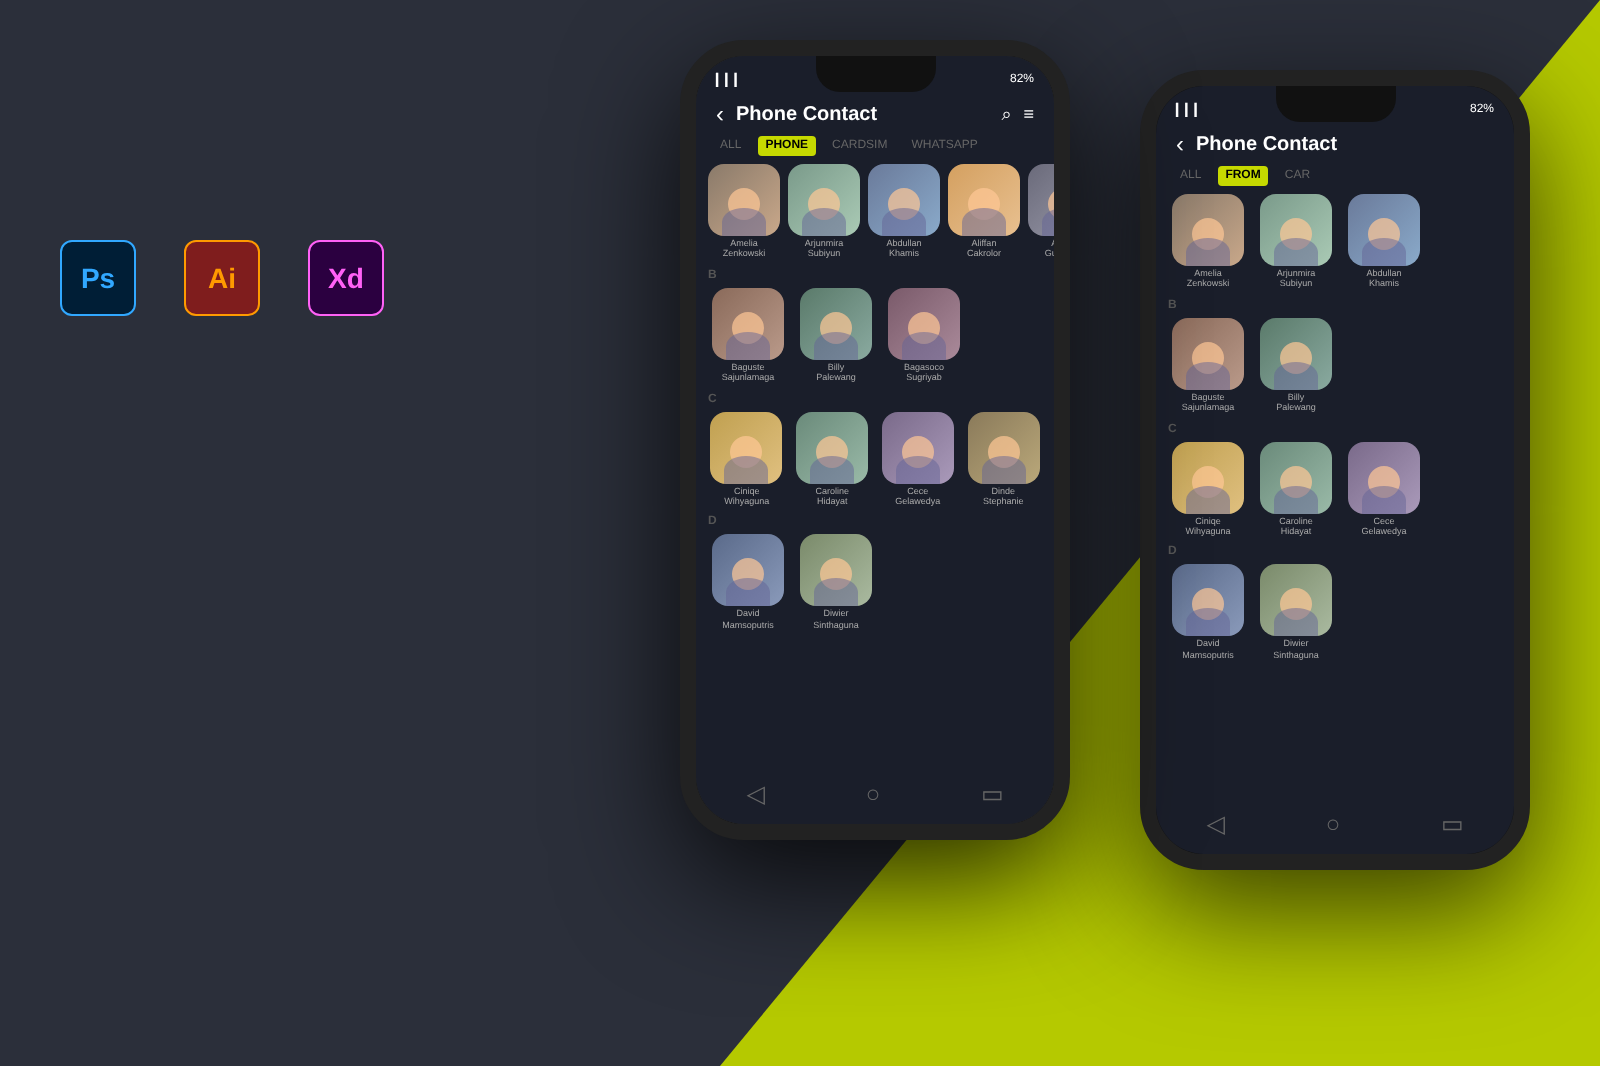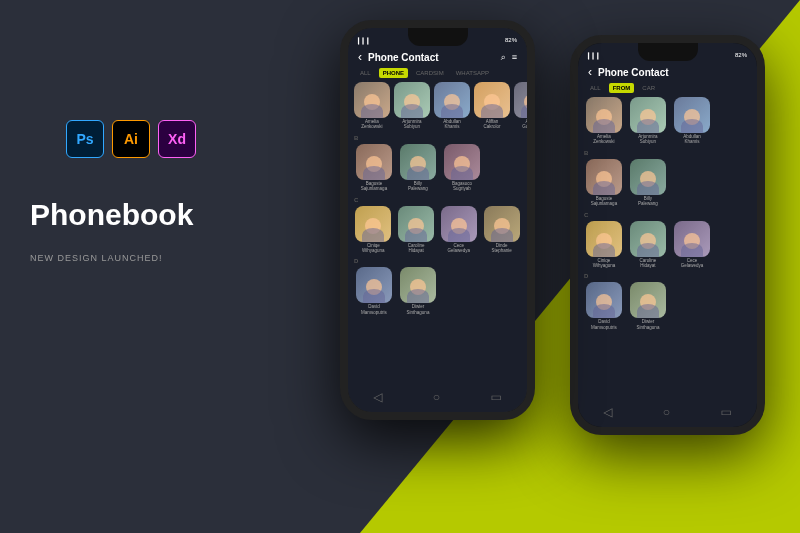--- a/index.html
+++ b/index.html
@@ -35,39 +35,38 @@
     
     .left-content {
       position: absolute;
       left: 30px;
       top: 120px;
       z-index: 10;
     }
 
     .app-icons {
       display: flex;
-      gap: 8px;
+      gap: 24px;
       margin-bottom: 40px;
-      margin-left: 36px;
     }
 
     .app-icon {
       width: 38px;
       height: 38px;
       border-radius: 6px;
       display: flex;
       align-items: center;
       justify-content: center;
       font-weight: 900;
       font-size: 14px;
       color: white;
     }
 
     .icon-ps { background: #001e36; border: 1.5px solid #31a8ff; color: #31a8ff; }
-    .icon-ai { background: #000000; border: 1.5px solid #ff9a00; color: #ff9a00; }
+    .icon-ai { background: #7f1d1d; border: 1.5px solid #ff9a00; color: #ff9a00; }
     .icon-xd { background: #2b0040; border: 1.5px solid #ff61f6; color: #ff61f6; }
 
     .main-title {
       color: white;
       font-size: 30px;
       font-weight: 800;
       line-height: 1.15;
       margin-bottom: 20px;
     }
 
@@ -315,23 +314,22 @@
 <div class="bg-left"></div>
 <div class="bg-right"></div>
 
 <div class="left-content">
   <div class="app-icons">
     <div class="app-icon icon-ps">Ps</div>
     <div class="app-icon icon-ai">Ai</div>
     <div class="app-icon icon-xd">Xd</div>
   </div>
   <div class="main-title">
-    <span>Phonebook</span><br>
+    <br>
   </div>
-  <div class="subtitle">New Design Launched!</div>
 </div>
 
 <div class="phones-area">
 
   <div class="phone-wrapper phone-wrapper-1">
     <div class="phone">
       <div class="phone-notch"></div>
       <div class="phone-screen">
 
         <div class="status-bar">

